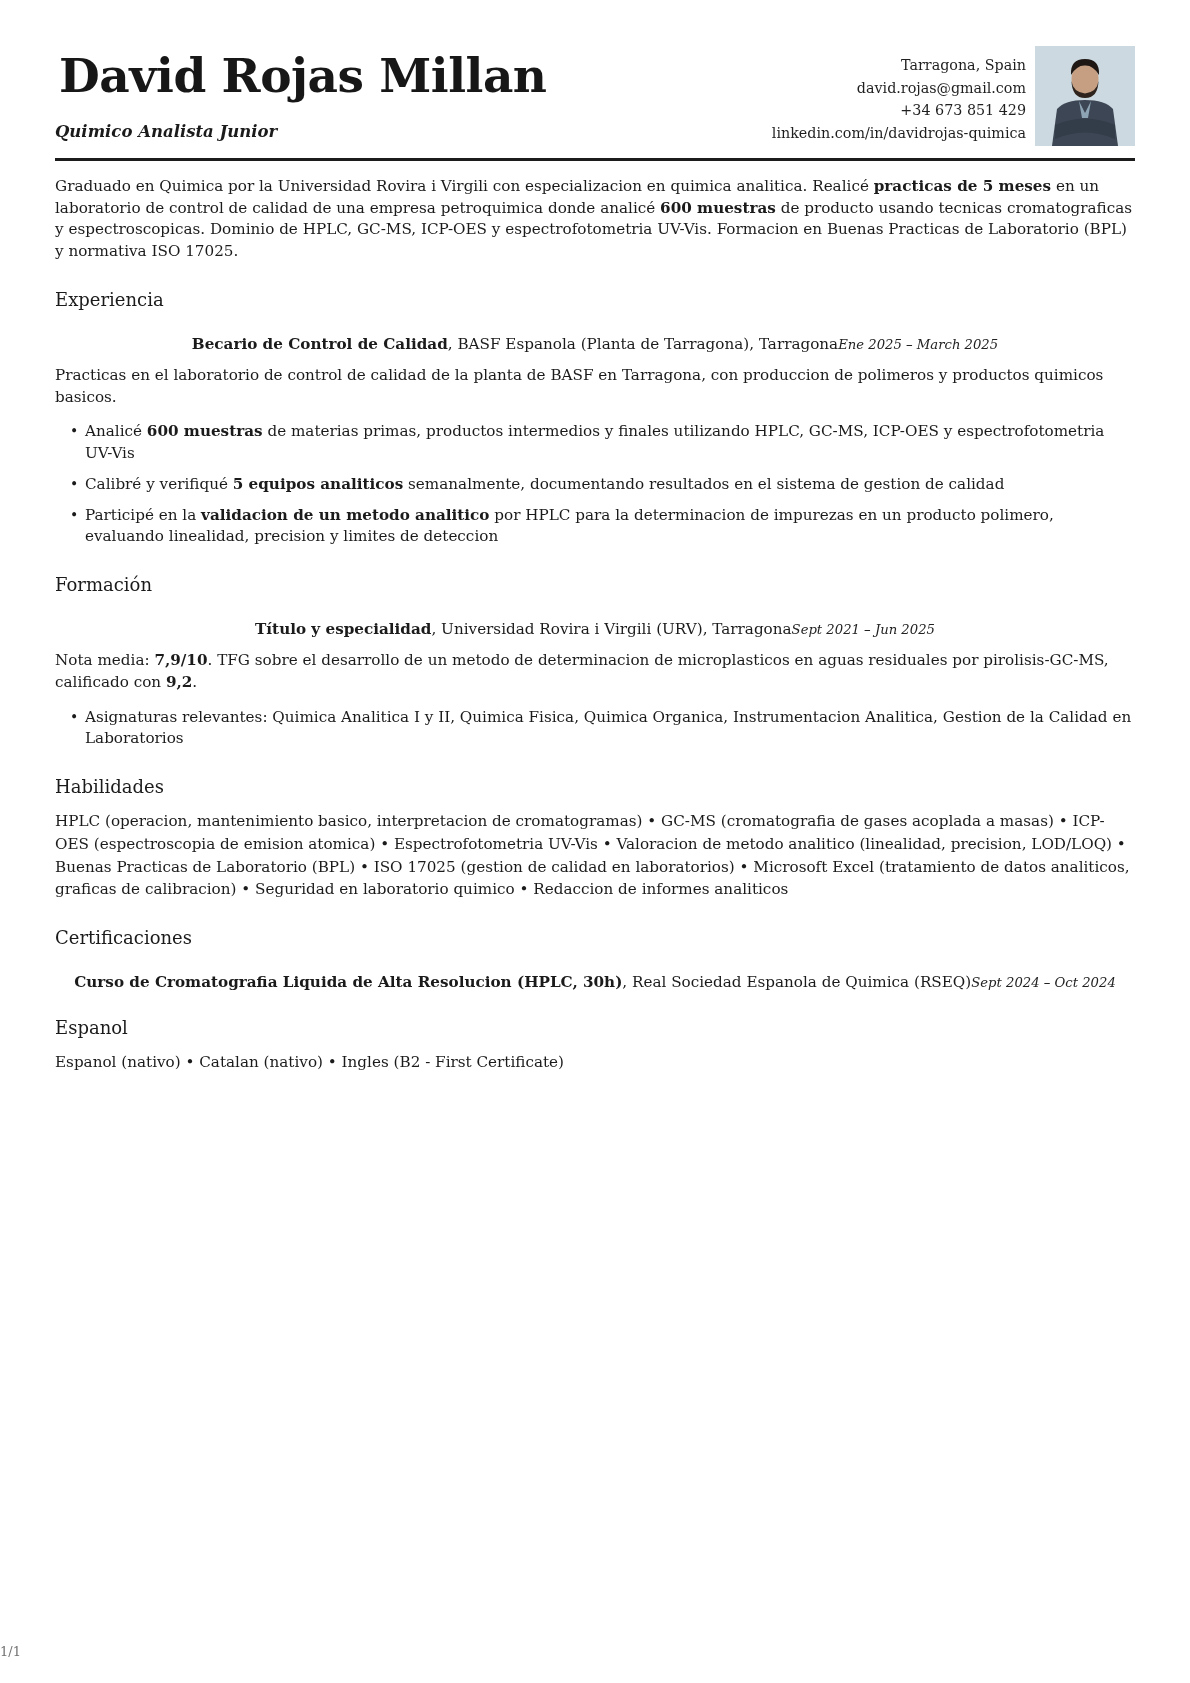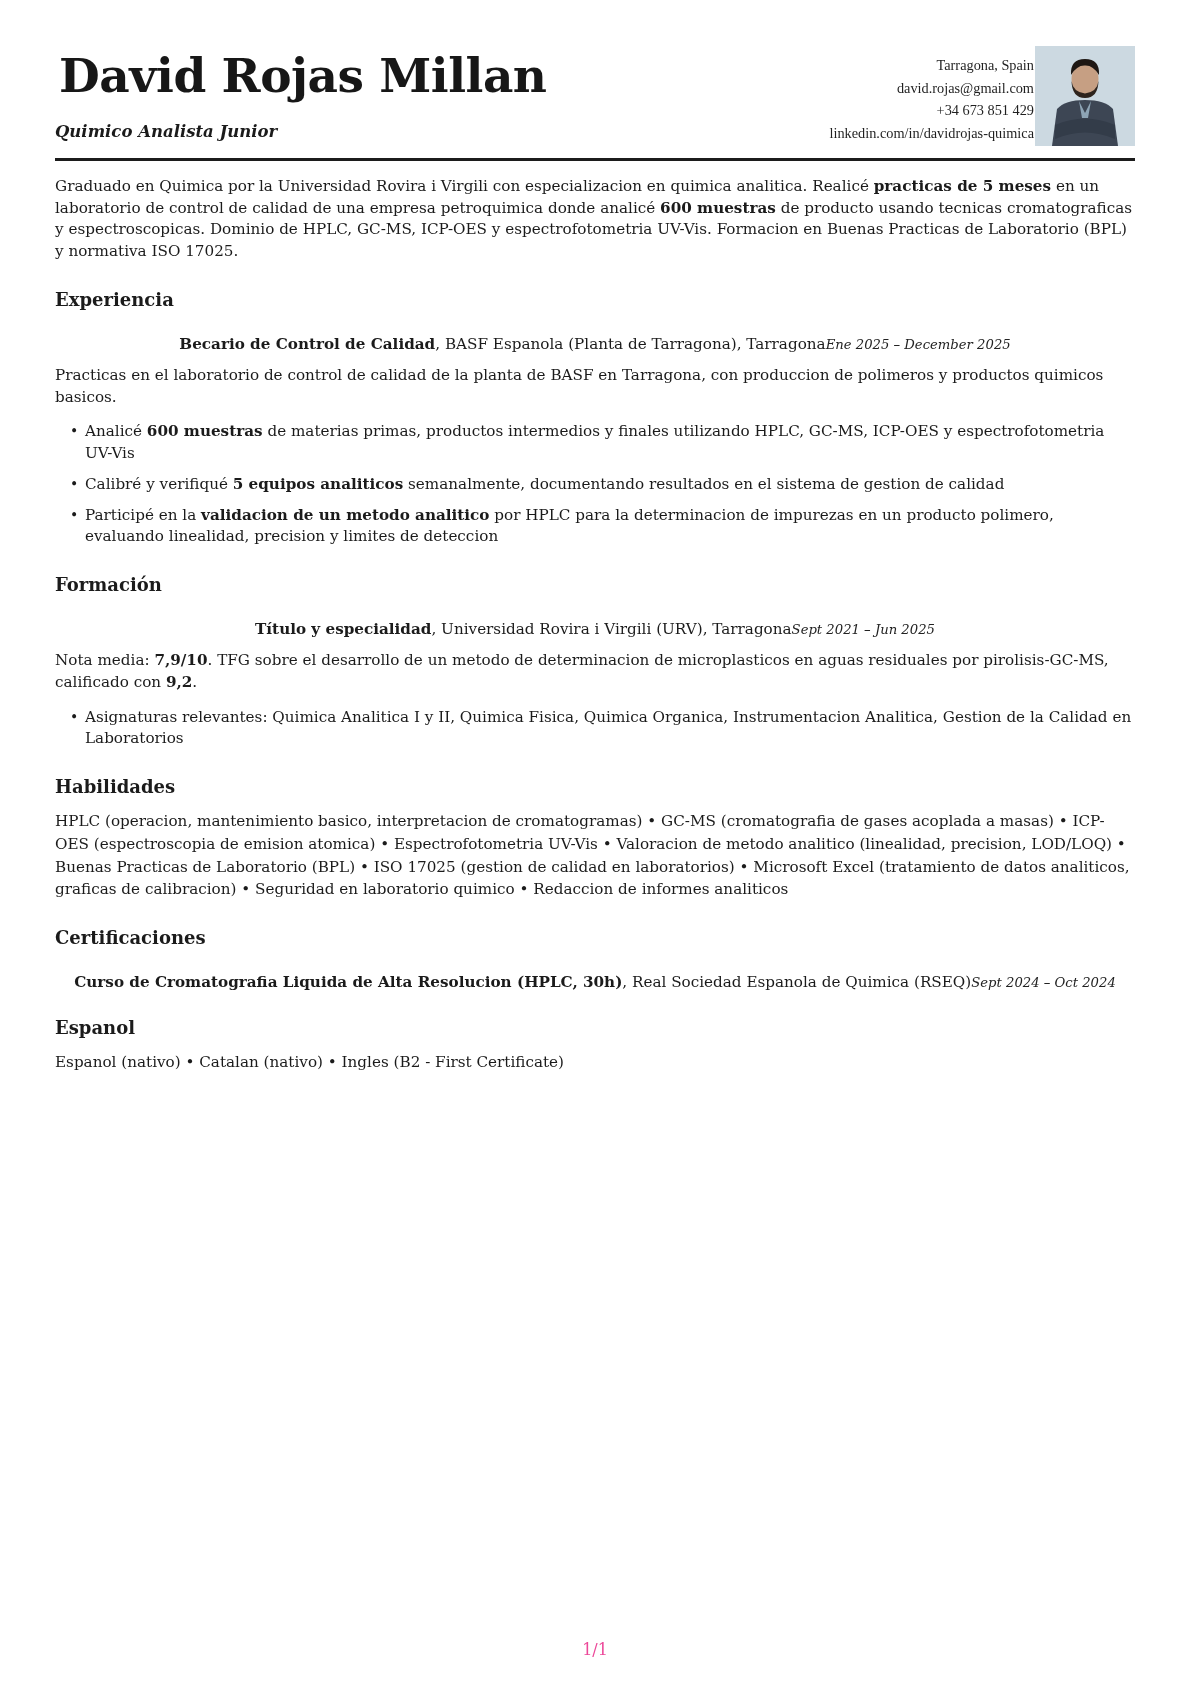--- a/index.html
+++ b/index.html
@@ -14,55 +14,55 @@
   }
   .page { padding: 46px 55px 0 55px; }
 
   
   .header-row { display: flex; justify-content: space-between; align-items: flex-start; }
   .name {
     font-size: 47px; font-weight: 700; margin: 4px; line-height: 1.1;
     letter-spacing: -0.5px; color: #171717;
   }
   .job-title { font-size: 16.5px; font-weight: 700; margin-top: 20px; font-style: italic; }
-  .header-right { display: flex; align-items: flex-start; gap: 1px; font-family: Liberation Serif, serif; }
+  .header-right { display: flex; align-items: flex-start; gap: 9px; }
   .contact { text-align: right; font-size: 14.3px; line-height: 1.58; padding-top: 8px; color: #1f1f1f; }
   .photo {
     width: 100px; height: 100px; flex: 0 0 auto; overflow: hidden;
     background: #ccd9e1;
   }
   .photo svg { display: block; width: 100%; height: 100%; }
 
   .rule { border: none; border-top: 3px solid #1c1c1c; margin: 12px 0 0 0; }
 
   
   .summary { font-size: 15.2px; line-height: 1.43; margin: 15px 0 16px 0; }
 
-  .section-heading { font-size: 18px; font-weight: 700; margin: 26px 0 0 0; }
+  .section-heading { font-size: 18px; font-weight: 400; margin: 26px 0 0 0; }
 
   .entry-row { display: flex; justify-content: center; align-items: baseline; margin-top: 25px; }
   .entry-title { font-size: 15.2px; }
   .entry-title b { font-weight: 700; }
   .entry-dates { font-size: 13.2px; font-style: italic; white-space: nowrap; color: #222; }
   .entry-desc { font-size: 15.2px; line-height: 1.43; margin: 12px 0 0 0; }
 
   ul.bullets { margin: 13px 0 0 0; padding: 0 0 0 30px; list-style: none; }
   ul.bullets li {
     position: relative; font-size: 15.2px; line-height: 1.43; margin-bottom: 9px;
   }
   ul.bullets li::before {
     content: "\2022"; position: absolute; left: -15px; top: 0;
     font-size: 14px;
   }
 
   .inline-text { font-size: 15.2px; line-height: 1.5; margin: 13px 0 0 0; }
 
   .footer {
     position: absolute; bottom: 24px; left: 0; width: 100%;
-    text-align: center; font-size: 16px; color: #ec4899;
+    font-size: 13px; color: #737373;
   }
 </style>
 </head>
 <body>
 
 <div class="page">
 
   <div class="header-row">
     <div>
       <h1 class="name">David Rojas Millan</h1>
@@ -90,21 +90,21 @@
   </div>
 
   <hr class="rule">
 
   <p class="summary"><span>Graduado en Quimica por la Universidad Rovira i Virgili con especializacion en quimica analitica. Realicé </span><b>practicas de 5 meses</b><span> en un laboratorio de control de calidad de una empresa petroquimica donde analicé </span><b>600 muestras</b><span> de producto usando tecnicas cromatograficas y espectroscopicas. Dominio de HPLC, GC-MS, ICP-OES y espectrofotometria UV-Vis. Formacion en Buenas Practicas de Laboratorio (BPL) y normativa ISO 17025.</span></p>
 
   <h2 class="section-heading">Experiencia</h2>
   <div>
     <div class="entry-row">
       <div class="entry-title"><b>Becario de Control de Calidad</b><span>, BASF Espanola (Planta de Tarragona), Tarragona</span></div>
-      <div class="entry-dates">Ene 2025 – December 2025</div>
+      <div class="entry-dates">Ene 2025 – March 2025</div>
     </div>
     <p class="entry-desc">Practicas en el laboratorio de control de calidad de la planta de BASF en Tarragona, con produccion de polimeros y productos quimicos basicos.</p>
     <ul class="bullets">
       <li><span>Analicé </span><b>600 muestras</b><span> de materias primas, productos intermedios y finales utilizando HPLC, GC-MS, ICP-OES y espectrofotometria UV-Vis</span></li>
       <li><span>Calibré y verifiqué </span><b>5 equipos analiticos</b><span> semanalmente, documentando resultados en el sistema de gestion de calidad</span></li>
       <li><span>Participé en la </span><b>validacion de un metodo analitico</b><span> por HPLC para la determinacion de impurezas en un producto polimero, evaluando linealidad, precision y limites de deteccion</span></li>
     </ul>
   </div>
 
   <h2 class="section-heading">Formación</h2>

